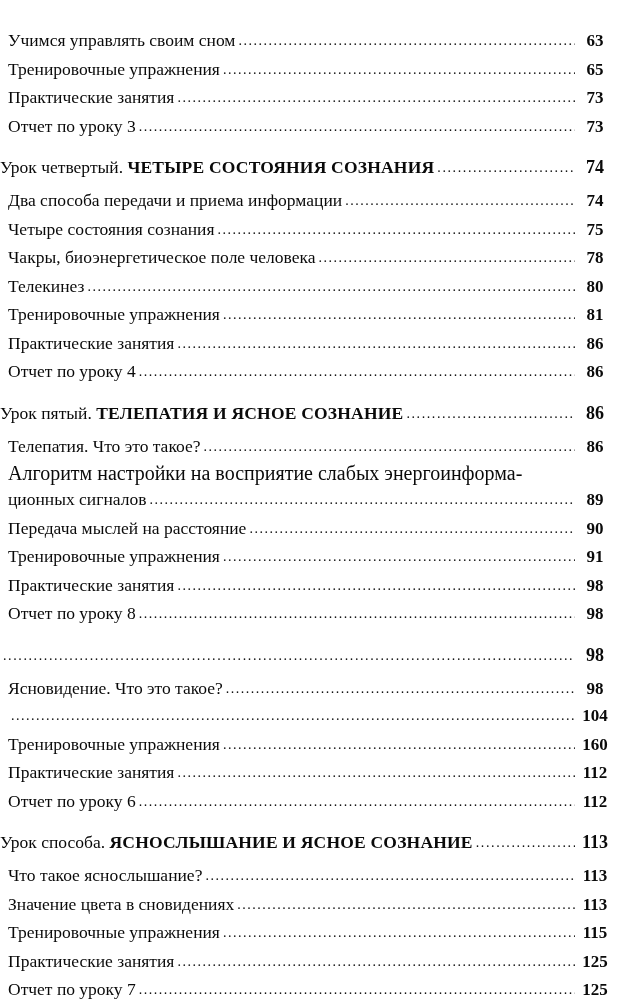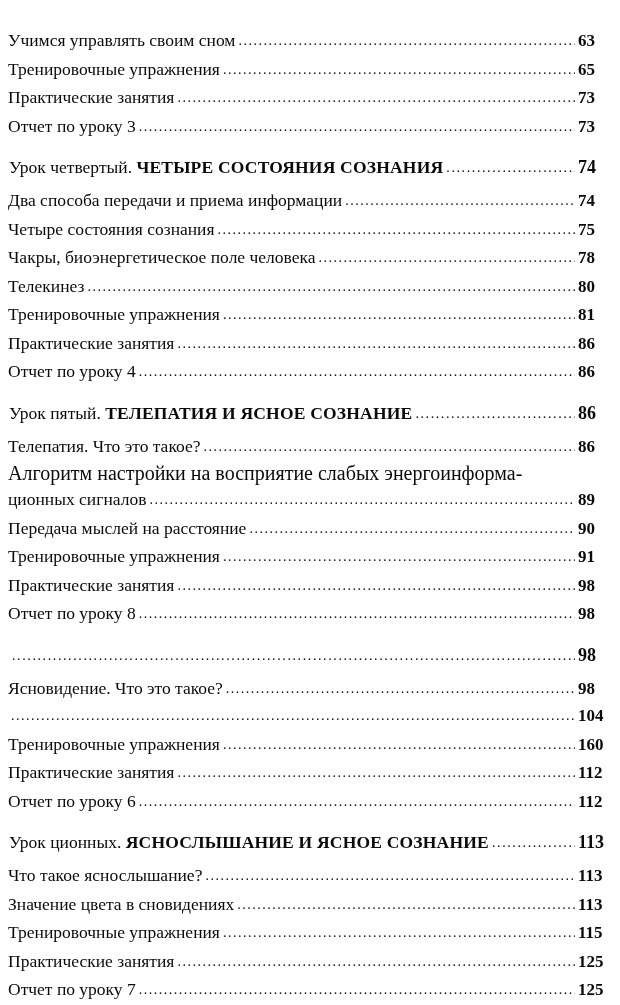--- a/index.html
+++ b/index.html
@@ -45,39 +45,39 @@
     white-space: nowrap;
     margin: 0 3px;
     letter-spacing: 1.5px;
     color: #111;
     font-size: 14px;
     position: relative;
     top: -1px;
   }
   .entry .page-num {
     flex: 0 0 auto;
-    text-align: left;
+    text-align: center;
     min-width: 34px;
   }
 
   
   .sub {
     font-size: 17.5px;
     line-height: 26.5px;
     padding-left: 8px;
     font-family: "Liberation Serif", serif;
   }
   .sub .label { font-weight: normal; }
   .sub .page-num { font-weight: bold; font-size: 17px; }
 
   
   .chapter {
     font-size: 17.5px;
     line-height: 28px;
-    padding-left: 9px;
+    padding-left: 0;
     margin-top: 12px;
     margin-bottom: 4px;
   }
   .chapter .label-pre {
     font-weight: normal;
   }
   .chapter .label-main {
     font-weight: bold;
     letter-spacing: 0.2px;
   }
@@ -216,21 +216,21 @@
         <span class="label">Практические занятия</span>
         <span class="dots">............................................................................................................................................</span>
         <span class="page-num">112</span>
       </div>
       <div class="entry sub">
         <span class="label">Отчет по уроку 6</span>
         <span class="dots">............................................................................................................................................</span>
         <span class="page-num">112</span>
       </div>
       <div class="entry chapter">
-        <span class="label"><span class="label-pre">Урок ционных. </span><span class="label-main">ЯСНОСЛЫШАНИЕ И ЯСНОЕ СОЗНАНИЕ</span></span>
+        <span class="label"><span class="label-pre">Урок способа. </span><span class="label-main">ЯСНОСЛЫШАНИЕ И ЯСНОЕ СОЗНАНИЕ</span></span>
         <span class="dots">........................................................................................................................</span>
         <span class="page-num">113</span>
       </div>
       <div class="entry sub">
         <span class="label">Что такое яснослышание?</span>
         <span class="dots">............................................................................................................................................</span>
         <span class="page-num">113</span>
       </div>
       <div class="entry sub">
         <span class="label">Значение цвета в сновидениях</span>

